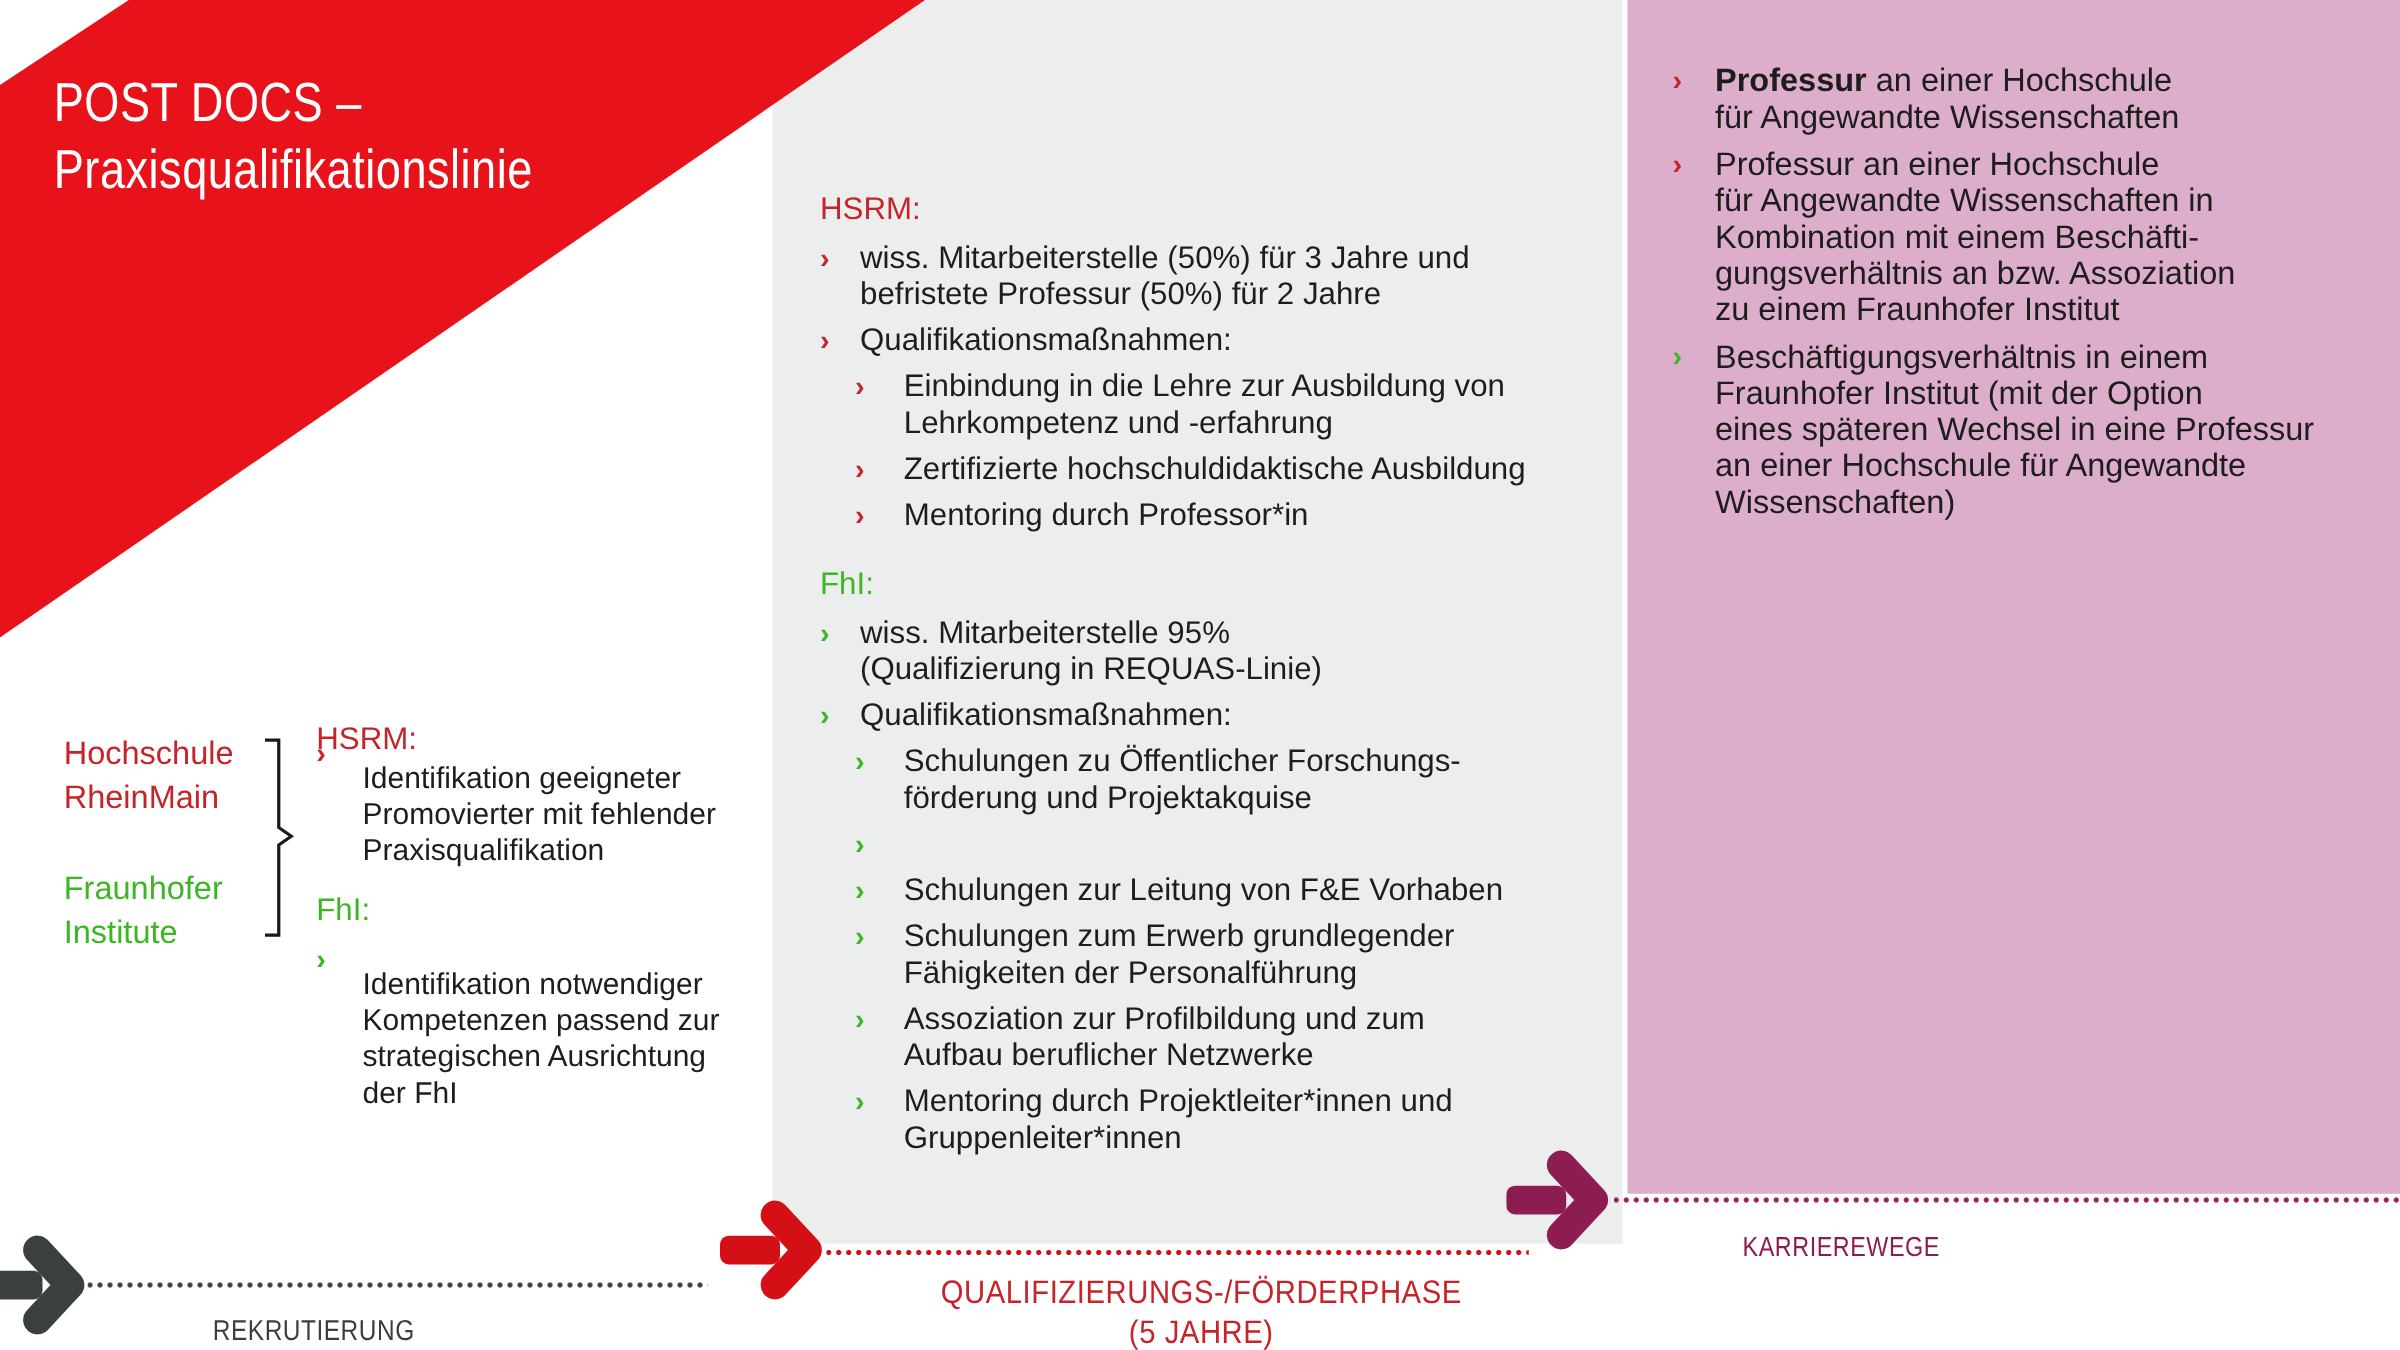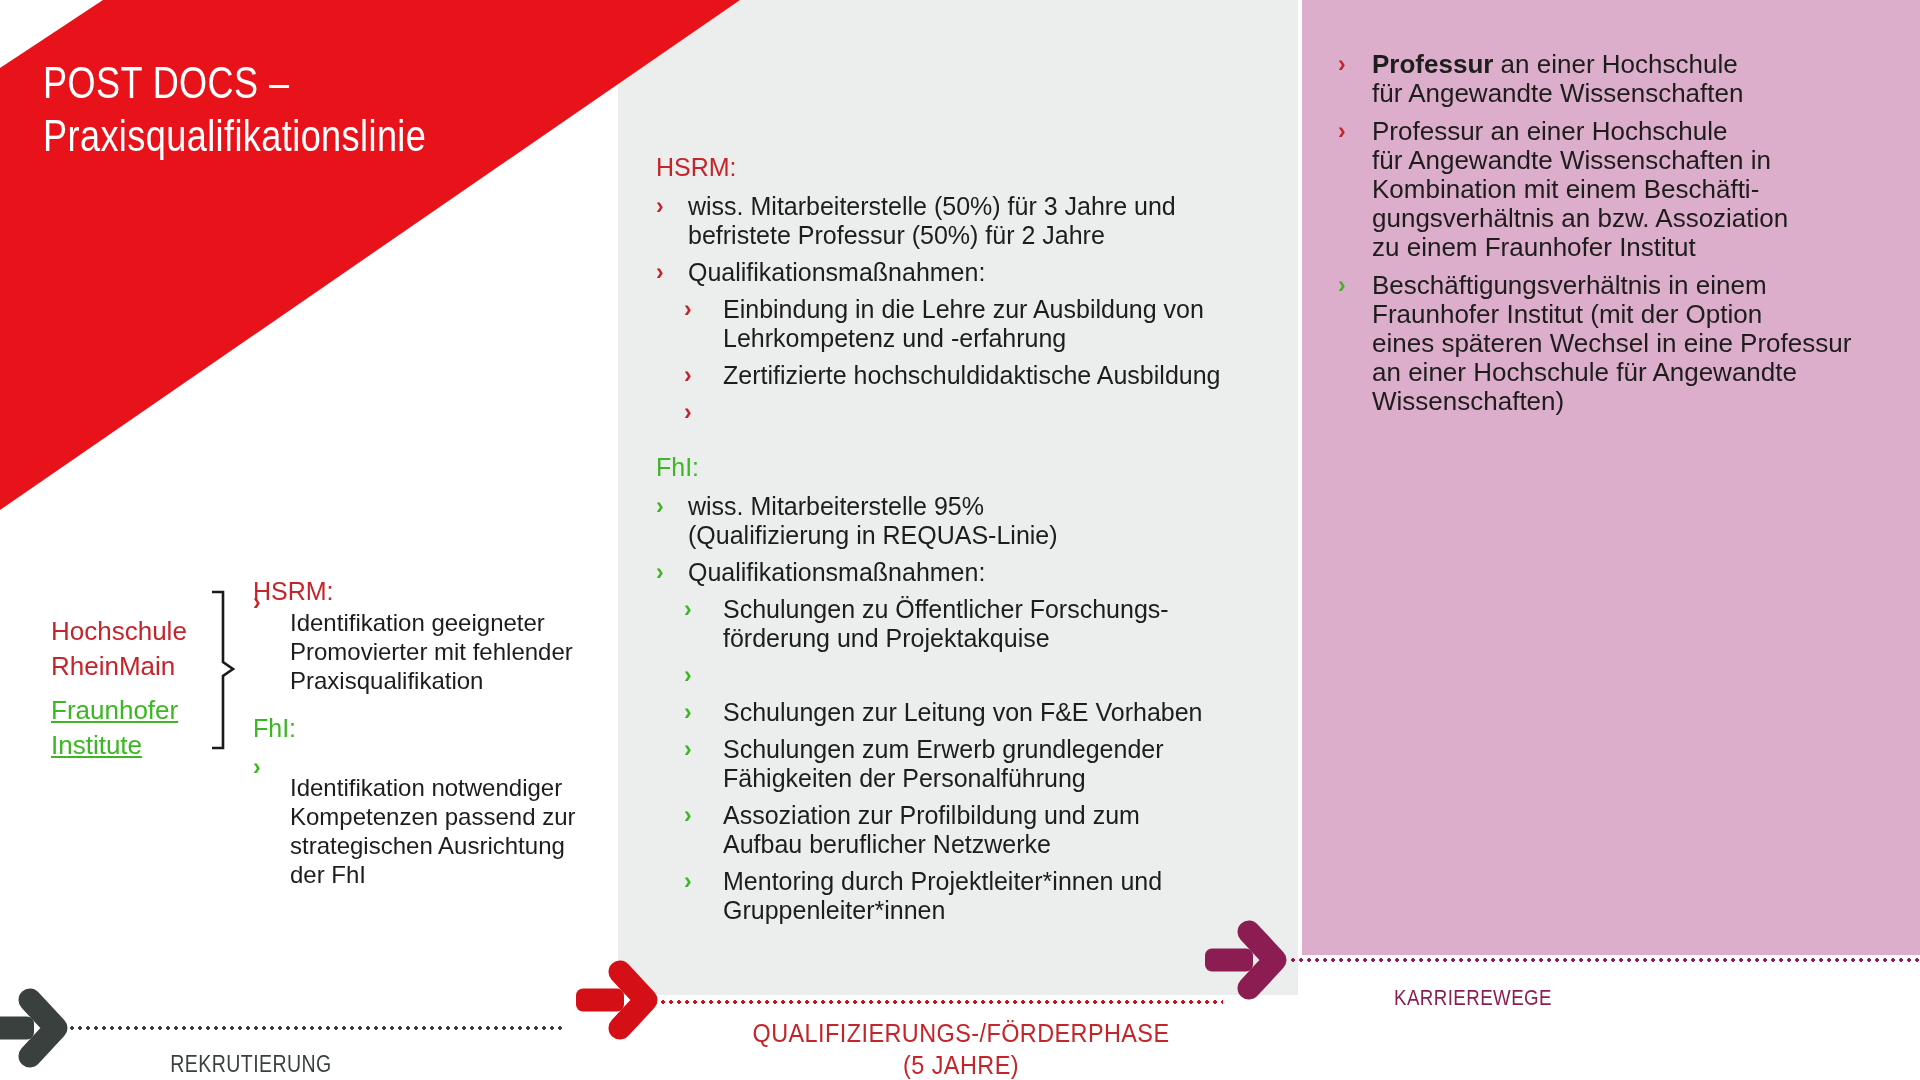--- a/index.html
+++ b/index.html
@@ -40,22 +40,22 @@
   .panel-gray .fhi-head{margin-top:26px;}
   .panel-gray .lvl1 .mk{width:32px;}
   .panel-gray .lvl2{margin-left:28px;}
   .panel-gray .lvl2 .mk{width:39px;}
   
   .panel-pink .li{margin-bottom:9px;}
   .panel-pink .li .mk{width:34px;}
   .panel-pink .li .txt{font-size:26px;}
   
   .org{position:absolute; left:51px; font-size:26px; line-height:35px; white-space:pre-line;}
-  .org-red{top:614px; color:#c5242a;}
-  .org-green{top:693px; color:#3cb723;text-decoration:underline;}
+  .org-red{top:585px; color:#c5242a;}
+  .org-green{top:693px; color:#3cb723;}
   .left-head{position:absolute; left:253px; font-size:25px; line-height:29px;}
   .left-li{position:absolute; left:253px;}
   .left-li .mk{width:37px;}
   .left-li .txt{font-size:24px;margin-top:20px;}
   .brace{position:absolute; left:205px; top:585px;}
   
   .arrow{position:absolute;}
   .dots{position:absolute; height:4px; background-repeat:repeat-x; background-size:8px 4px;}
   .dots-dark{background-image:radial-gradient(circle 1.9px at 2px 2px, #3a403e 97%, transparent);}
   .dots-red{background-image:radial-gradient(circle 1.9px at 2px 2px, #d50f16 97%, transparent);}
@@ -86,20 +86,21 @@
       <span class="mk mk-red">›</span>
       <span class="txt">Einbindung in die Lehre zur Ausbildung von
 Lehrkompetenz und -erfahrung</span>
     </div>
     <div class="li lvl2">
       <span class="mk mk-red">›</span>
       <span class="txt">Zertifizierte hochschuldidaktische Ausbildung</span>
     </div>
     <div class="li lvl2">
       <span class="mk mk-red">›</span>
+      <span class="txt">Mentoring durch Professor*in</span>
     </div>
 
     <div class="heading h-green fhi-head">FhI:</div>
     <div class="li lvl1">
       <span class="mk mk-green">›</span>
       <span class="txt">wiss. Mitarbeiterstelle 95%
 (Qualifizierung in REQUAS-Linie)</span>
     </div>
     <div class="li lvl1">
       <span class="mk mk-green">›</span>

